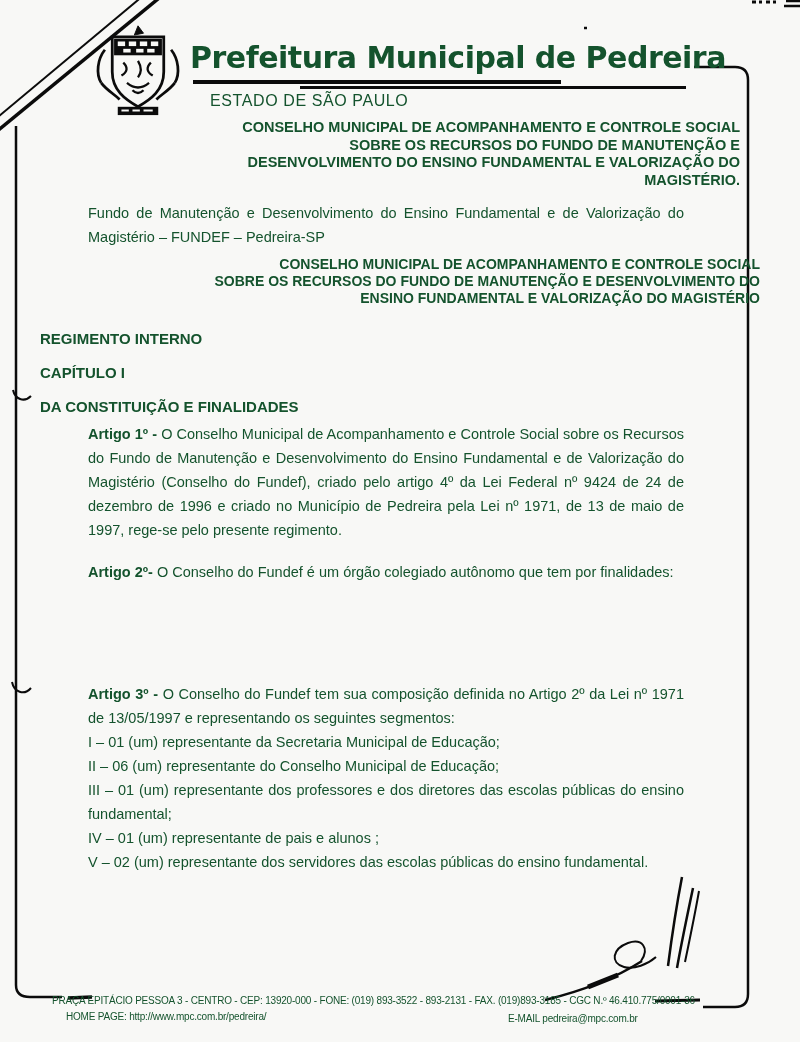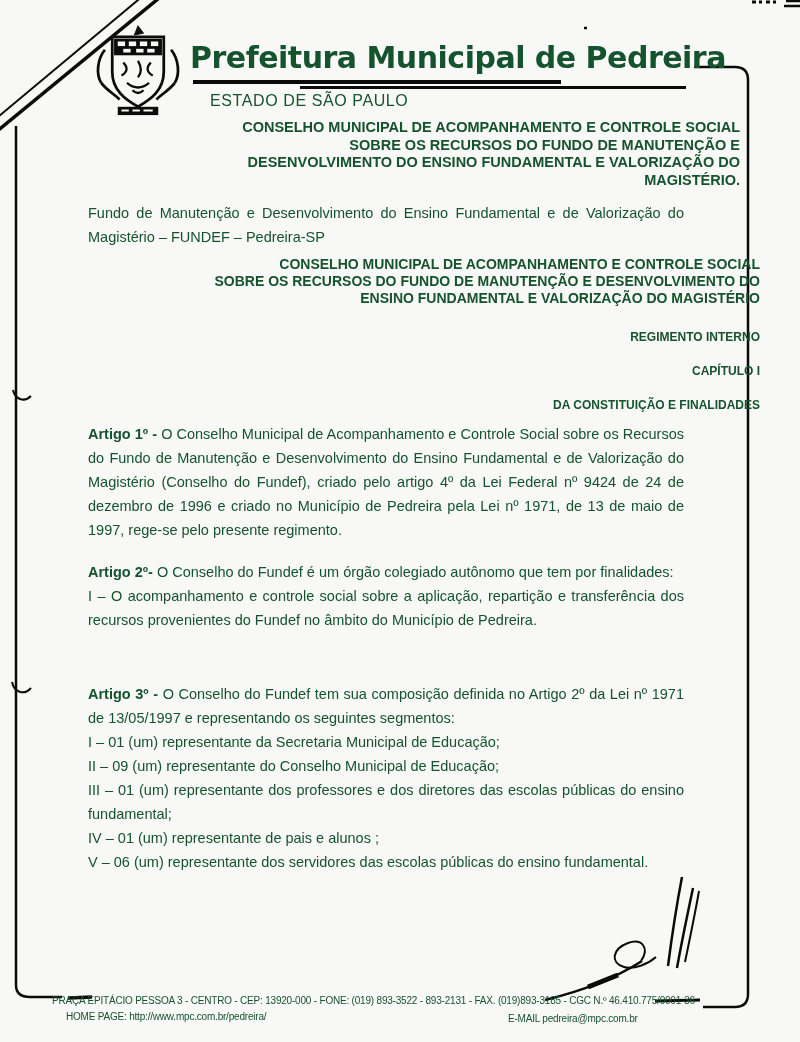--- a/index.html
+++ b/index.html
@@ -13,21 +13,21 @@
   .z{z-index:2;}
   .brand-title{
     font-family:"DejaVu Sans","Liberation Sans",sans-serif;
     font-weight:bold;font-size:30px;letter-spacing:-0.5px;white-space:nowrap;
   }
   .bar{background:#0b0b0b;}
   .subtitle{font-size:16px;letter-spacing:0.6px;}
   .hblock{text-align:right;font-weight:bold;}
   .h1{font-size:14.5px;line-height:17.5px;}
   .h2{font-size:14px;line-height:17px;}
-  .sec{font-size:12px;font-weight:bold;text-align:right;}
+  .sec{font-size:15px;font-weight:bold;text-align:left;}
   .body-text{font-size:14.5px;line-height:24px;text-align:justify;}
   .body-text .lbl{font-weight:bold;}
   .item{text-align:justify;}
   .footer-line{font-size:10px;letter-spacing:-0.2px;white-space:nowrap;}
 </style>
 </head>
 <body>
 
 <div class="page">
 
@@ -109,33 +109,32 @@
   <div class="abs z body-text" style="left:88px;top:422px;width:596px;">
     <b class="lbl">Artigo 1º -</b>
     <span>O Conselho Municipal de Acompanhamento e Controle Social sobre os Recursos do Fundo de Manutenção e Desenvolvimento do Ensino Fundamental e de Valorização do Magistério (Conselho do Fundef), criado pelo artigo 4º da Lei Federal nº 9424 de 24 de dezembro de 1996 e criado no Município de Pedreira pela Lei nº 1971, de 13 de maio de 1997, rege-se pelo presente regimento.</span>
   </div>
 
   <div class="abs z body-text" style="left:88px;top:560px;width:596px;">
     <div class="item">
       <b class="lbl">Artigo 2º-</b>
       <span>O Conselho do Fundef  é um órgão colegiado autônomo que tem por finalidades:</span>
     </div>
-    <div class="item">I – O acompanhamento e controle social sobre a aplicação, repartição e transferência dos recursos provenientes do Fundef no âmbito do Município de Pedreira.</div>
   </div>
 
   <div class="abs z body-text" style="left:88px;top:682px;width:596px;line-height:24px;">
     <div class="item">
       <b class="lbl">Artigo 3º -</b>
       <span>O Conselho do Fundef tem sua composição definida no Artigo 2º da Lei nº 1971 de 13/05/1997 e representando os seguintes segmentos:</span>
     </div>
     <div class="item">I – 01 (um) representante da Secretaria Municipal de Educação;</div>
-    <div class="item">II – 09 (um) representante do Conselho Municipal de Educação;</div>
+    <div class="item">II – 06 (um) representante do Conselho Municipal de Educação;</div>
     <div class="item">III – 01 (um) representante dos professores e dos diretores das escolas públicas do ensino fundamental;</div>
     <div class="item">IV – 01 (um) representante de pais e alunos ;</div>
-    <div class="item">V – 06 (um) representante dos servidores das escolas públicas  do ensino fundamental.</div>
+    <div class="item">V – 02 (um) representante dos servidores das escolas públicas  do ensino fundamental.</div>
   </div>
 
 
   <div class="abs z footer-line" style="left:52px;top:995px;">PRAÇA EPITÁCIO PESSOA 3 - CENTRO - CEP: 13920-000 - FONE: (019) 893-3522 - 893-2131 - FAX. (019)893-3185 - CGC N.º 46.410.775/0001-36</div>
   <div class="abs z footer-line" style="left:66px;top:1011px;">HOME PAGE: http://www.mpc.com.br/pedreira/</div>
   <div class="abs z footer-line" style="left:508px;top:1013px;">E-MAIL pedreira@mpc.com.br</div>
 
 </div>
 
 </body></html>

